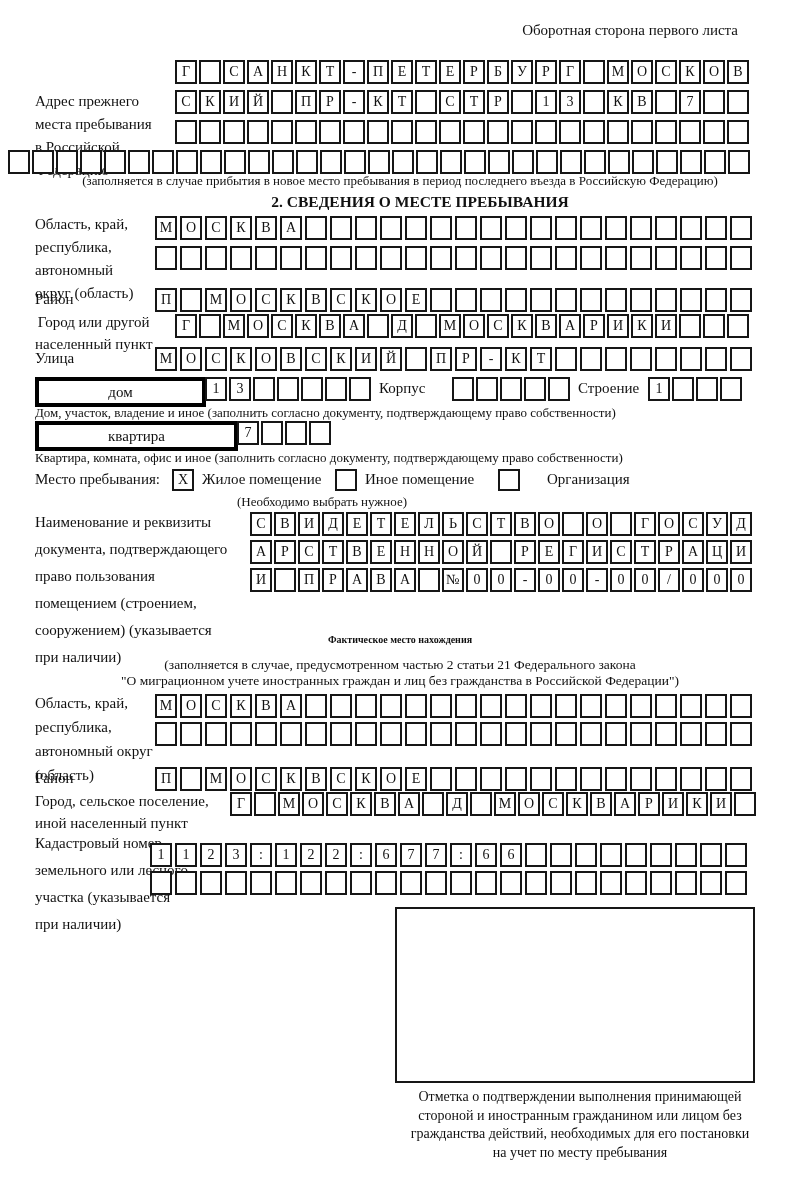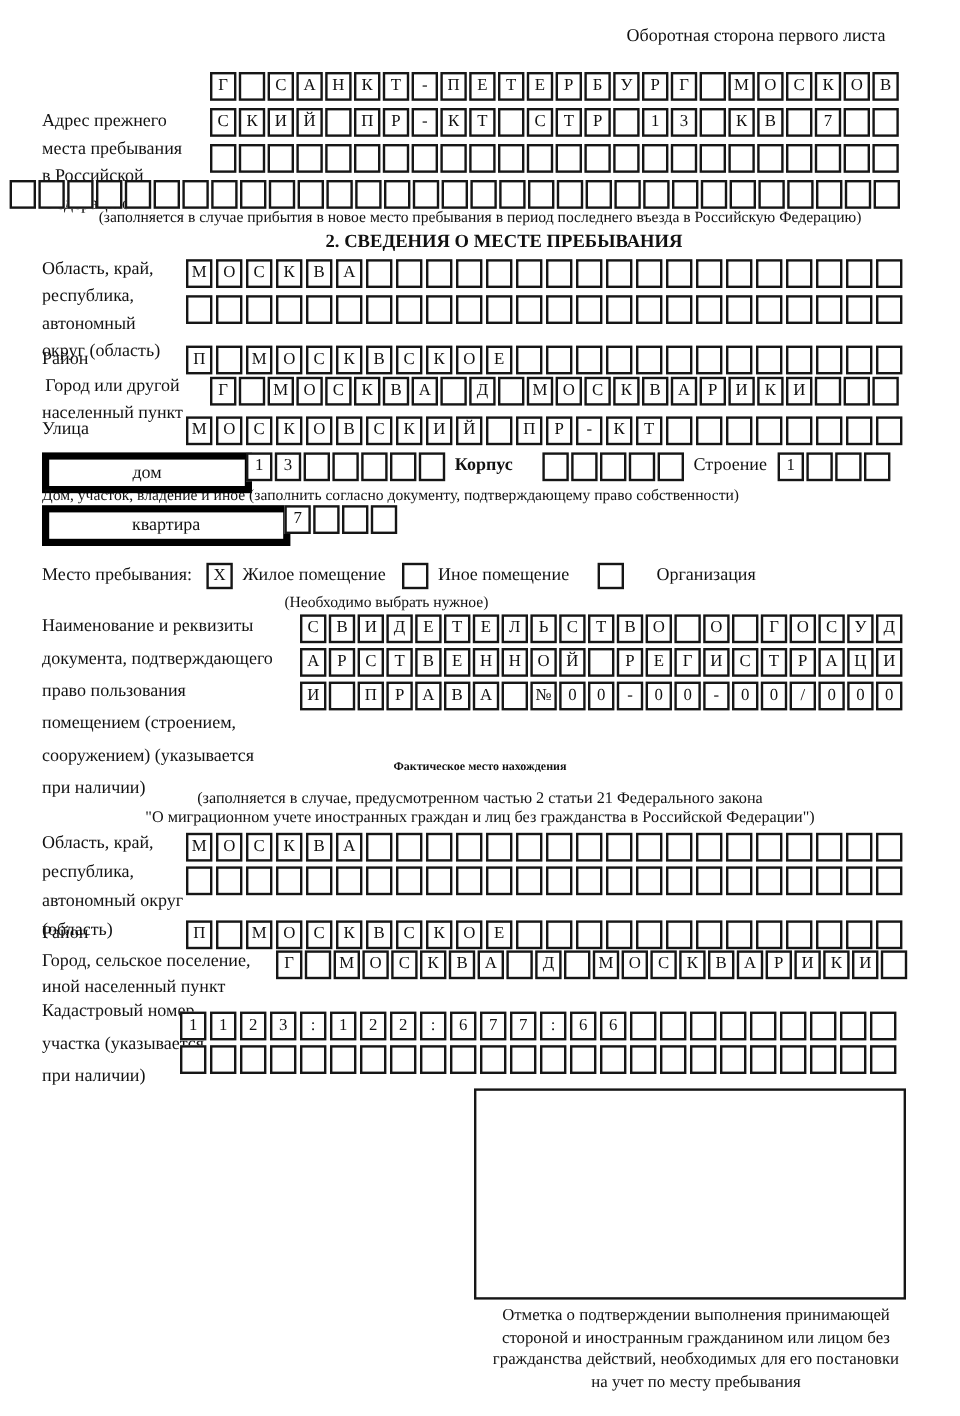--- a/index.html
+++ b/index.html
@@ -9,21 +9,21 @@
   .lbl{font-size:15px;line-height:23px;}
   .lbl div{white-space:nowrap;}
   .note{font-size:13px;white-space:nowrap;}
   .center{left:0;width:800px;text-align:center;}
   .bold{font-weight:bold;}
   .cellrow{display:flex;gap:2px;}
   .cellrow.g3{gap:3px;}
   .cell{width:18px;height:20px;border:2px solid #161616;background:#fff;
         display:flex;align-items:center;justify-content:center;
         font-size:14px;font-family:"Liberation Serif","DejaVu Serif",serif;}
-  .labelbox{border:6px solid #000000;height:22px;display:flex;align-items:center;justify-content:center;font-size:15px;background:#fff;}
+  .labelbox{border:4px solid #000000;height:22px;display:flex;align-items:center;justify-content:center;font-size:15px;background:#fff;}
   .chk{width:18px;height:18px;border:2px solid #161616;display:flex;align-items:center;justify-content:center;font-size:14px;background:#fff;}
   .optlabel{font-size:15px;white-space:nowrap;}
   .stampbox{border:2px solid #161616;background:#fff;}
   .stampnote{font-size:14px;line-height:18.5px;text-align:center;}
 </style>
 </head>
 <body>
 
 <div id="page">
 
@@ -299,21 +299,21 @@
   <div class="abs labelbox" style="left:35px;top:377px;width:163px;">дом</div>
   <div class="abs cellrow" style="left:205px;top:377px;">
       <span class="cell">1</span>
       <span class="cell">3</span>
       <span class="cell"></span>
       <span class="cell"></span>
       <span class="cell"></span>
       <span class="cell"></span>
       <span class="cell"></span>
     </div>
-  <div class="abs optlabel" style="left:379px;top:380px;font-weight:bold;">Корпус</div>
+  <div class="abs optlabel" style="left:379px;top:380px;">Корпус</div>
   <div class="abs cellrow" style="left:452px;top:377px;">
       <span class="cell"></span>
       <span class="cell"></span>
       <span class="cell"></span>
       <span class="cell"></span>
       <span class="cell"></span>
     </div>
   <div class="abs optlabel" style="left:578px;top:380px;">Строение</div>
   <div class="abs cellrow" style="left:648px;top:377px;">
       <span class="cell">1</span>
@@ -323,20 +323,21 @@
     </div>
   <div class="abs note" style="left:35px;top:405px;">Дом, участок, владение и иное (заполнить согласно документу, подтверждающему право собственности)</div>
 
   <div class="abs labelbox" style="left:35px;top:421px;width:195px;">квартира</div>
   <div class="abs cellrow" style="left:237px;top:421px;">
       <span class="cell">7</span>
       <span class="cell"></span>
       <span class="cell"></span>
       <span class="cell"></span>
     </div>
+  <div class="abs note" style="left:35px;top:450px;">Квартира, комната, офис и иное (заполнить согласно документу, подтверждающему право собственности)</div>
 
   <div class="abs optlabel" style="left:35px;top:471px;">Место пребывания:</div>
   <div class="abs chk" style="left:172px;top:469px;">X</div>
   <div class="abs optlabel" style="left:202px;top:471px;">Жилое помещение</div>
   <div class="abs chk" style="left:335px;top:469px;"></div>
   <div class="abs optlabel" style="left:365px;top:471px;">Иное помещение</div>
   <div class="abs chk" style="left:498px;top:469px;"></div>
   <div class="abs optlabel" style="left:547px;top:471px;">Организация</div>
   <div class="abs note" style="left:237px;top:494px;">(Необходимо выбрать нужное)</div>
 
@@ -533,20 +534,21 @@
       <span class="cell">А</span>
       <span class="cell">Р</span>
       <span class="cell">И</span>
       <span class="cell">К</span>
       <span class="cell">И</span>
       <span class="cell"></span>
     </div>
 
   <div class="abs lbl" style="left:35px;top:830px;line-height:27px;">
       <div>Кадастровый номер</div>
+      <div>земельного или лесного</div>
       <div>участка (указывается</div>
       <div>при наличии)</div>
     </div>
   <div class="abs cellrow g3" style="left:150px;top:843px;">
       <span class="cell">1</span>
       <span class="cell">1</span>
       <span class="cell">2</span>
       <span class="cell">3</span>
       <span class="cell">:</span>
       <span class="cell">1</span>

